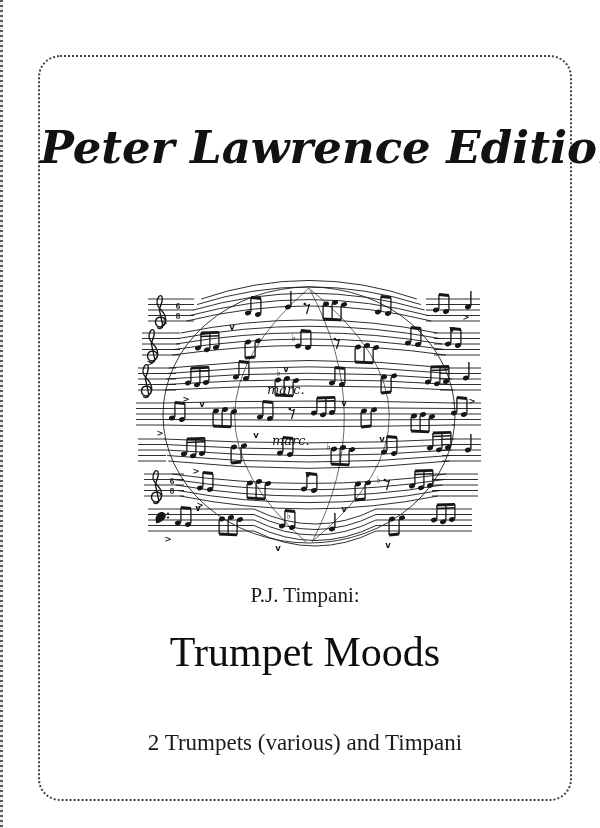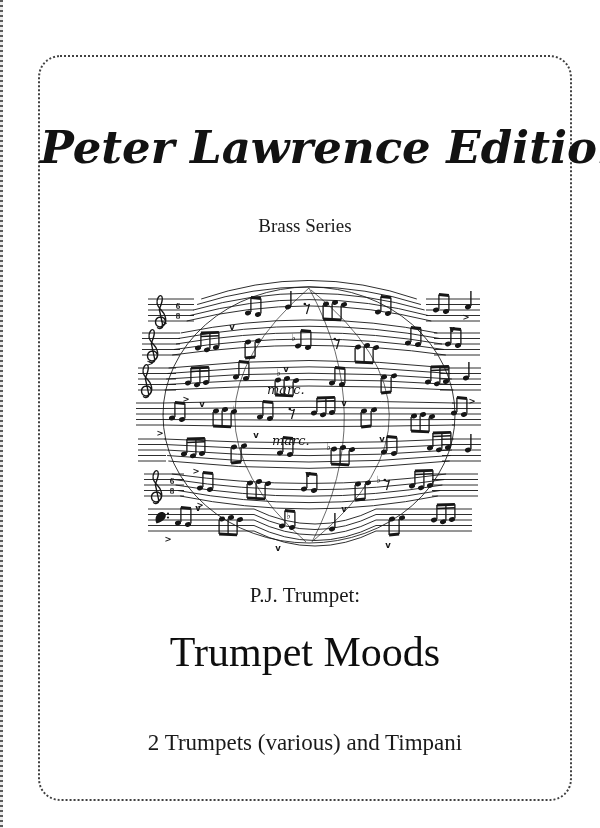--- a/index.html
+++ b/index.html
@@ -21,21 +21,20 @@
 </head>
 <body>
 
 <div class="page">
   <div class="scan-edge"></div>
 
   <div class="border-box">
 
     <h1 class="center-line publisher" style="margin:0;font-weight:bold;">Peter Lawrence Edition</h1>
 
-    <div class="center-line series">Brass Series</div>
 
     <div class="sphere-wrap">
       <svg id="sphere-svg" width="345" height="292" viewBox="0 0 345 292">
           <ellipse cx="173" cy="135" rx="146" ry="128" fill="none" stroke="#161616" stroke-width="1" opacity="0.85"></ellipse>
           <path d="M173,8 Q26,135 170,262" fill="none" stroke="#161616" stroke-width="0.8" opacity="0.8"></path>
           <path d="M173,8 Q242,135 176,262" fill="none" stroke="#161616" stroke-width="0.8" opacity="0.8"></path>
           <path d="M175,10 Q330,135 178,260" fill="none" stroke="#161616" stroke-width="0.8" opacity="0.8"></path>
           <defs>
             <g id="e2u">
               <ellipse rx="3.1" ry="2.3" transform="translate(0,0) rotate(-20)" fill="#161616"></ellipse>
@@ -272,19 +271,19 @@
           <text x="64" y="228" font-size="8.5" fill="#161616" font-family="&quot;DejaVu Sans&quot;,sans-serif" font-style="normal" font-weight="bold" text-anchor="middle">&gt;</text>
           <text x="32" y="262" font-size="8.5" fill="#161616" font-family="&quot;DejaVu Sans&quot;,sans-serif" font-style="normal" font-weight="bold" text-anchor="middle">&gt;</text>
           <text x="330" y="40" font-size="8.5" fill="#161616" font-family="&quot;DejaVu Sans&quot;,sans-serif" font-style="normal" font-weight="bold" text-anchor="middle">&gt;</text>
           <text x="336" y="124" font-size="8.5" fill="#161616" font-family="&quot;DejaVu Sans&quot;,sans-serif" font-style="normal" font-weight="bold" text-anchor="middle">&gt;</text>
           <text x="60" y="194" font-size="8.5" fill="#161616" font-family="&quot;DejaVu Sans&quot;,sans-serif" font-style="normal" font-weight="bold" text-anchor="middle">&gt;</text>
           <text x="131" y="114" font-size="13" fill="#161616" font-family="&quot;DejaVu Serif&quot;,serif" font-style="italic" font-weight="normal" text-anchor="start">marc.</text>
           <text x="136" y="165" font-size="13" fill="#161616" font-family="&quot;DejaVu Serif&quot;,serif" font-style="italic" font-weight="normal" text-anchor="start">marc.</text>
         </svg>
     </div>
 
-    <div class="center-line composer">P.J. Trumpet:</div>
+    <div class="center-line composer">P.J. Timpani:</div>
 
     <div class="center-line work-title">Trumpet Moods</div>
 
     <div class="center-line instrumentation">2 Trumpets (various) and Timpani</div>
   </div>
 </div>
 
 </body></html>

